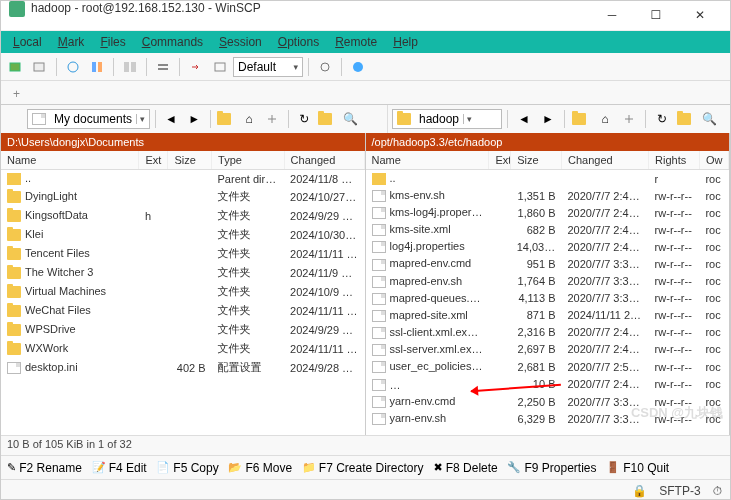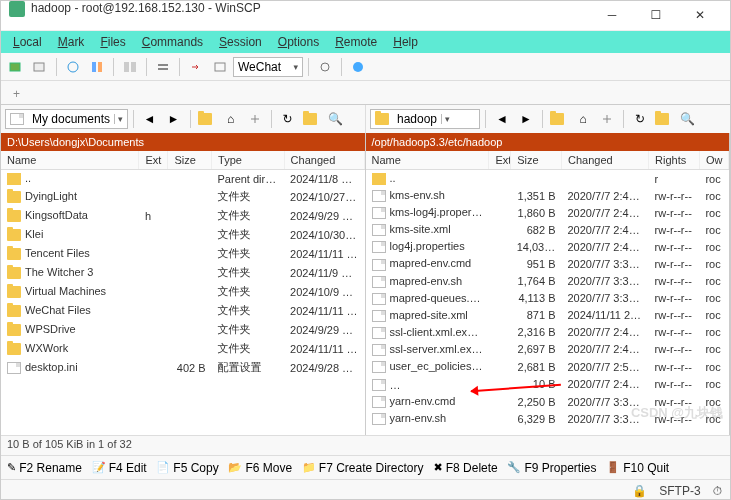--- a/index.html
+++ b/index.html
@@ -1,33 +1,33 @@
 <!DOCTYPE html>
 <html><head>
 <meta charset="utf-8">
 <style>
 * { margin:0; padding:0; box-sizing:border-box; font-family:"Segoe UI",Tahoma,sans-serif; font-size:12px; }
 body { background:#f0f0f0; width:731px; height:500px; overflow:hidden; border:1px solid #ccc; }
 .titlebar { height:30px; display:flex; align-items:flex-start; padding:0 8px; background:#fff; border-bottom:1px solid #eee; }
 .title-icon { width:16px; height:16px; background:#4a7; border-radius:2px; margin-right:6px; }
 .title-text { flex:1; font-size:12px; color:#333; }
 .win-btn { width:44px; height:28px; display:flex; align-items:center; justify-content:center; color:#333; cursor:pointer; }
-.menubar { height:22px; display:flex; align-items:center; padding:0 4px; background:#5eead4; }
+.menubar { height:22px; display:flex; align-items:center; padding:0 4px; background:#14b8a6; }
 .menu-item { padding:2px 8px; cursor:pointer; color:#333; }
 .menu-item .ul { text-decoration:underline; }
 .toolbar { height:28px; display:flex; align-items:center; padding:2px 4px; background:#f8f8f8; border-bottom:1px solid #ddd; gap:2px; }
 .tbtn { width:22px; height:22px; display:flex; align-items:center; justify-content:center; border:1px solid transparent; cursor:pointer; }
 .tsep { width:1px; height:18px; background:#ccc; margin:0 3px; }
 .combo { height:20px; border:1px solid #bbb; background:#fff; padding:0 18px 0 4px; position:relative; min-width:70px; display:flex; align-items:center;}
 .combo::after { content:"▾"; position:absolute; right:4px; font-size:9px; color:#555;}
 .tabs { height:24px; display:flex; align-items:flex-end; background:#f8f8f8; border-bottom:1px solid #ccc; padding-left:4px; }
 .tab { padding:3px 10px; border:1px solid #ccc; border-bottom:none; background:#fff; font-size:11px; border-radius:3px 3px 0 0; margin-right:2px; }
 .tab-new { padding:3px 8px; color:#888; cursor:pointer; }
 .locbar { height:28px; display:flex; background:#f8f8f8; }
-.loc-half { flex:1; display:flex; align-items:center; padding:2px 4px; gap:2px; min-width:0; }
+.loc-half { flex:1; display:flex; align-items:center; padding:2px 4px; gap:2px; min-width:0;margin-left:22px; }
 .loc-half + .loc-half { border-left:1px solid #ddd; }
 .dir-combo { flex:0 0 auto; height:20px; border:1px solid #bbb; background:#fff; display:flex; align-items:center; padding:0 4px; gap:4px; min-width:110px; }
 .dd { border-left:1px solid #bbb; padding-left:3px; font-size:9px; color:#555; }
 .panes { display:flex; height:302px; }
 .pane { flex:1; display:flex; flex-direction:column; border-right:1px solid #ccc; background:#fff; min-width:0; }
 .path-hdr { background:#c2410c; color:#fff; padding:3px 6px; font-size:11px; }
 .list { flex:1; overflow:auto; }
 table { width:100%; border-collapse:collapse; table-layout:fixed; }
 th { text-align:left; font-weight:normal; padding:3px 6px; background:#fafafa; border-bottom:1px solid #ddd; border-right:1px solid #eee; font-size:11px; color:#333; white-space:nowrap; overflow:hidden; }
 td { padding:2px 6px; font-size:11px; color:#333; white-space:nowrap; overflow:hidden; text-overflow:ellipsis; }
@@ -115,21 +115,21 @@
       <svg width="14" height="14">
         <path d="M3 7h6l-2-2m2 2l-2 2" stroke="#c33" fill="none"></path>
       </svg>
     </div>
   <div class="tbtn">
       <svg width="14" height="14">
         <rect x="2" y="3" width="10" height="8" fill="none" stroke="#888"></rect>
       </svg>
     </div>
   <div class="combo">
-      <span>WeChat</span>
+      <span>Default</span>
     </div>
   <div class="tsep"></div>
   <div class="tbtn">
       <svg width="14" height="14">
         <circle cx="7" cy="7" r="4" fill="none" stroke="#777"></circle>
       </svg>
     </div>
   <div class="tsep"></div>
   <div class="tbtn">
       <svg width="14" height="14">

